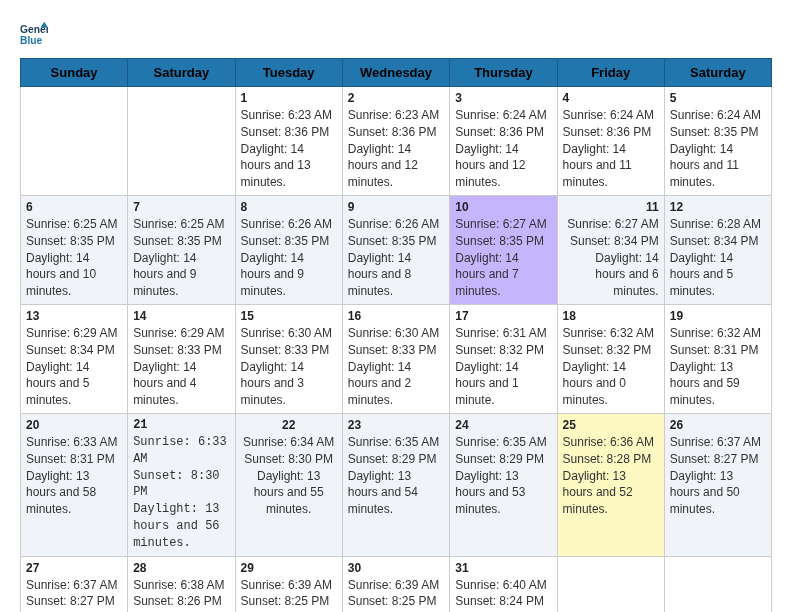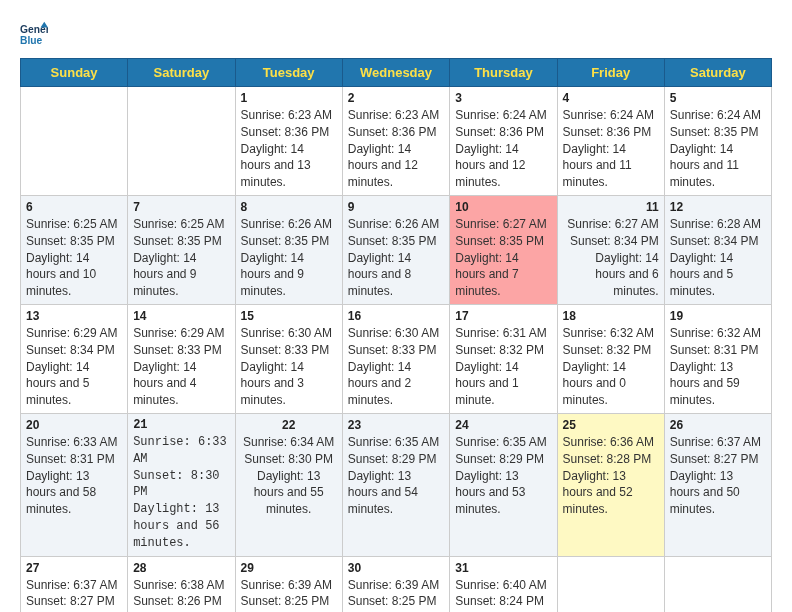--- a/index.html
+++ b/index.html
@@ -39,21 +39,21 @@
       color: #333;
       margin-top: 2px;
     }
     .calendar {
       width: 100%;
       border-collapse: collapse;
       border: 1px solid #bbb;
     }
     .calendar th {
       background-color: #2176ae;
-      color: #fde047;
+      color: #000000;
       text-align: center;
       font-size: 13px;
       font-weight: bold;
       padding: 6px 4px;
       border: 1px solid #1a5a8c;
     }
     .calendar td {
       border: 1px solid #ccc;
       vertical-align: top;
       padding: 4px 5px;
@@ -149,21 +149,21 @@
           <div class="day-info">Sunrise: 6:25 AM<br>Sunset: 8:35 PM<br>Daylight: 14 hours and 9 minutes.</div>
         </td>
         <td style="background: rgb(240, 244, 248);">
           <span class="day-number">8</span>
           <div class="day-info">Sunrise: 6:26 AM<br>Sunset: 8:35 PM<br>Daylight: 14 hours and 9 minutes.</div>
         </td>
         <td style="background: rgb(240, 244, 248);">
           <span class="day-number">9</span>
           <div class="day-info">Sunrise: 6:26 AM<br>Sunset: 8:35 PM<br>Daylight: 14 hours and 8 minutes.</div>
         </td>
-        <td style="background: #fca5a5;">
+        <td style="background: #c4b5fd;">
           <span class="day-number">10</span>
           <div class="day-info">Sunrise: 6:27 AM<br>Sunset: 8:35 PM<br>Daylight: 14 hours and 7 minutes.</div>
         </td>
         <td style="background: rgb(240, 244, 248); text-align: right;">
           <span class="day-number">11</span>
           <div class="day-info">Sunrise: 6:27 AM<br>Sunset: 8:34 PM<br>Daylight: 14 hours and 6 minutes.</div>
         </td>
         <td style="background: rgb(240, 244, 248);">
           <span class="day-number">12</span>
           <div class="day-info">Sunrise: 6:28 AM<br>Sunset: 8:34 PM<br>Daylight: 14 hours and 5 minutes.</div>

